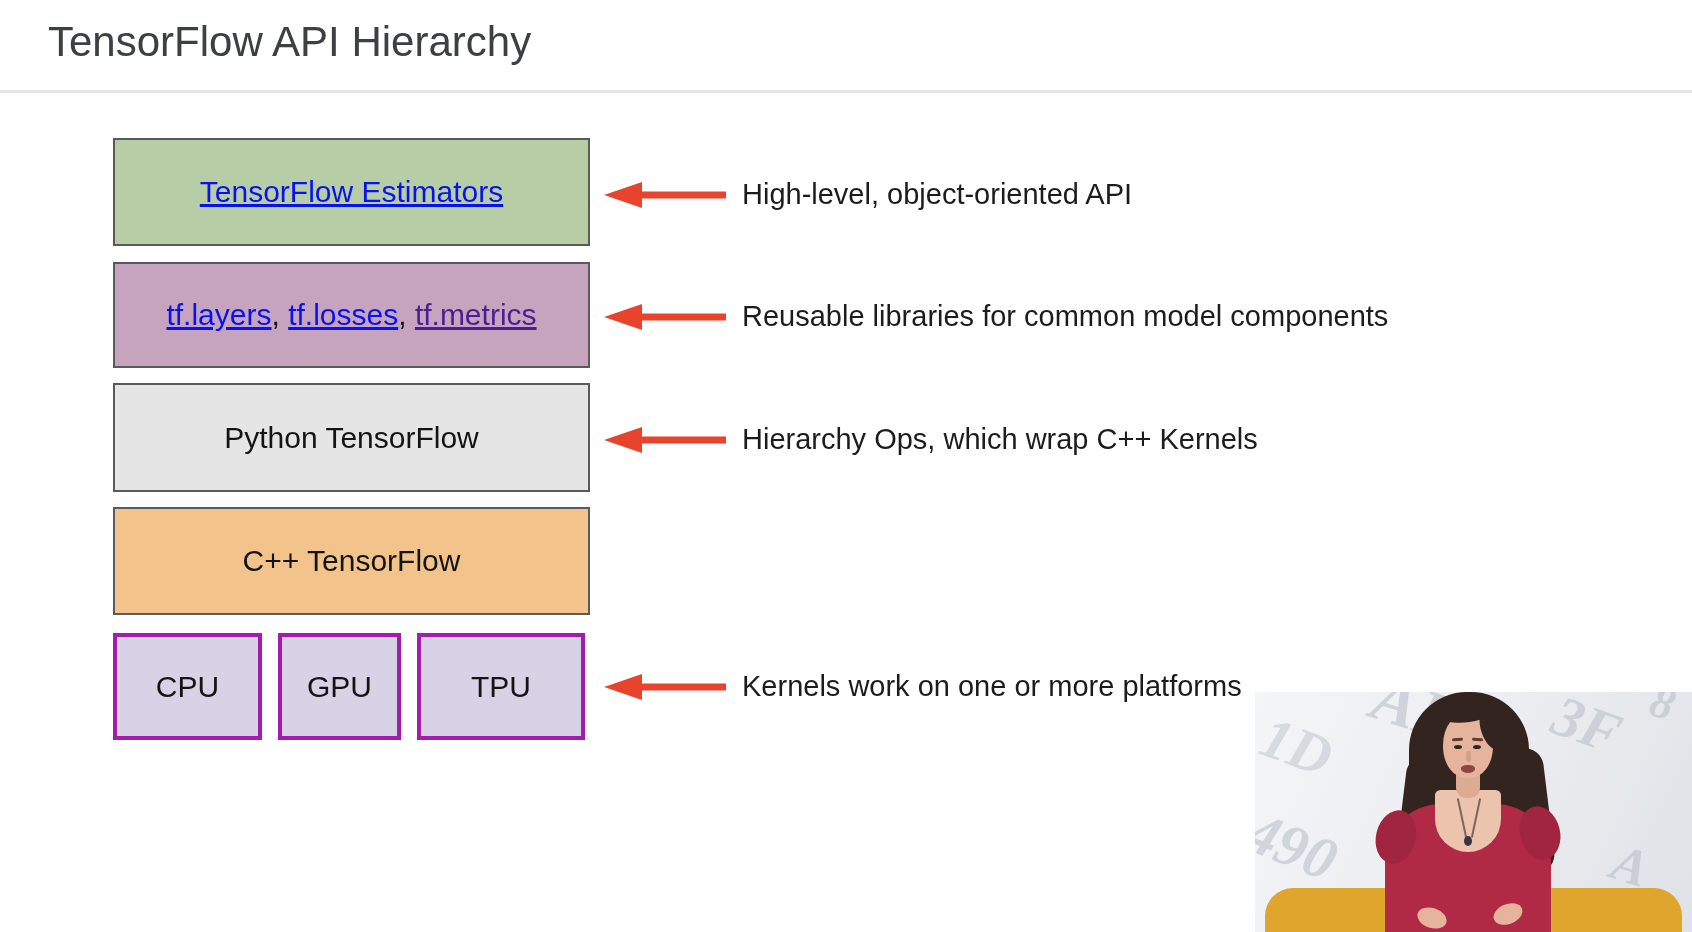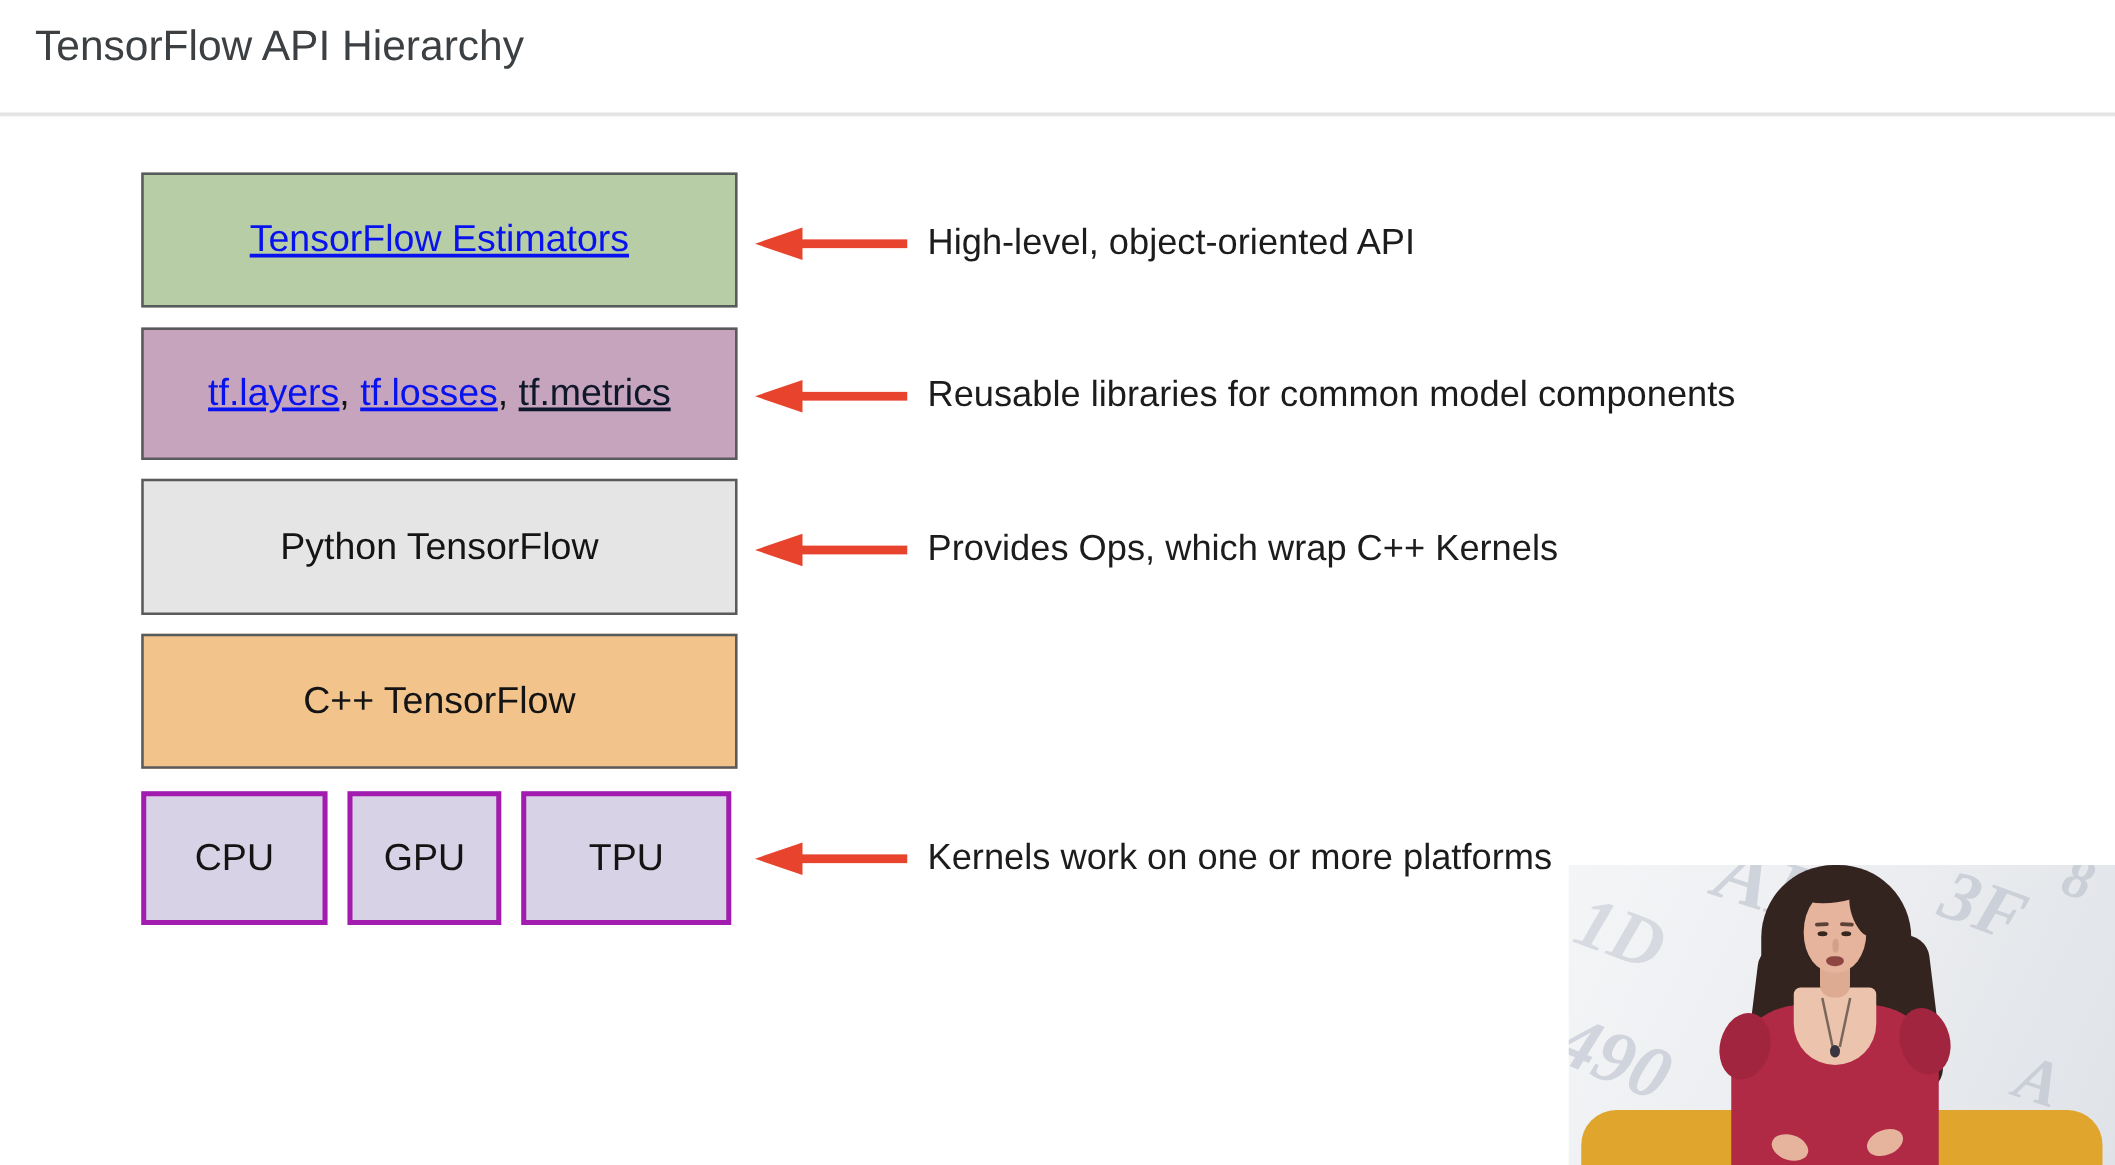--- a/index.html
+++ b/index.html
@@ -1,21 +1,21 @@
 <!DOCTYPE html>
 <html><head>
 <meta charset="utf-8">
 <style>
   * { margin:0; padding:0; box-sizing:border-box; }
   html,body { width:1692px; height:932px; }
   body { font-family:"Liberation Sans", sans-serif; background:#ffffff; overflow:hidden; }
   .slide { position:relative; width:1692px; height:932px; background:#ffffff; }
 
   
-  .page-title { position:absolute; left:28px; top:18px; font-size:34px; font-weight:300;
+  .page-title { position:absolute; left:48px; top:18px; font-size:42px; font-weight:300;
                 color:#3c4043; letter-spacing:0; }
   .divider { position:absolute; left:0; top:90px; width:1692px; height:3px; background:#e4e4e4; }
 
   
   .box { position:absolute; left:113px; width:477px; border:2px solid #595a5c;
          display:flex; align-items:center; justify-content:center;
          font-size:30px; color:#141414; }
   .box-estimators { top:138px; height:108px; }
   .box-libraries  { top:262px; height:106px; }
   .box-python     { top:383px; height:109px; }
@@ -93,21 +93,21 @@
 <div class="slide">
 
   <h1 class="page-title" style="color: rgb(60, 64, 67);">TensorFlow API Hierarchy</h1>
   <div class="divider"></div>
 
   <div class="box box-estimators" style="background-color: rgb(183, 205, 166);">
     <a href="#" style="color: rgb(7, 18, 238);">TensorFlow Estimators</a>
   </div>
 
   <div class="box box-libraries" style="background-color: rgb(199, 164, 189);">
-    <span><a href="#" style="color: rgb(7, 18, 238);">tf.layers</a><span class="comma">, </span><a href="#" style="color: rgb(7, 18, 238);">tf.losses</a><span class="comma">, </span><a href="#" style="color: #0f172a;">tf.metrics</a></span>
+    <span><a href="#" style="color: rgb(7, 18, 238);">tf.layers</a><span class="comma">, </span><a href="#" style="color: rgb(7, 18, 238);">tf.losses</a><span class="comma">, </span><a href="#" style="color: #4c1d95;">tf.metrics</a></span>
   </div>
 
   <div class="box box-python" style="background-color: #e5e5e5; justify-content: center;">
     <span>Python TensorFlow</span>
   </div>
 
   <div class="box box-cpp" style="background-color: rgb(242, 196, 140); justify-content: center;">
     <span>C++ TensorFlow</span>
   </div>
 
@@ -137,21 +137,21 @@
         <rect x="34" y="10.5" width="88" height="7"></rect>
     </svg>
     <span class="annotation-text">Reusable libraries for common model components</span>
   </div>
 
   <div class="annotation ann-3">
     <svg width="122" height="28" viewBox="0 0 122 28" style="fill: rgb(232, 67, 45);">
       <polygon points="0,14 38,1 38,27"></polygon>
         <rect x="34" y="10.5" width="88" height="7"></rect>
     </svg>
-    <span class="annotation-text">Provides Ops, which wrap C++ Kernels</span>
+    <span class="annotation-text">Hierarchy Ops, which wrap C++ Kernels</span>
   </div>
 
   <div class="annotation ann-4">
     <svg width="122" height="28" viewBox="0 0 122 28" style="fill: rgb(232, 67, 45);">
       <polygon points="0,14 38,1 38,27"></polygon>
         <rect x="34" y="10.5" width="88" height="7"></rect>
     </svg>
     <span class="annotation-text">Kernels work on one or more platforms</span>
   </div>
 

